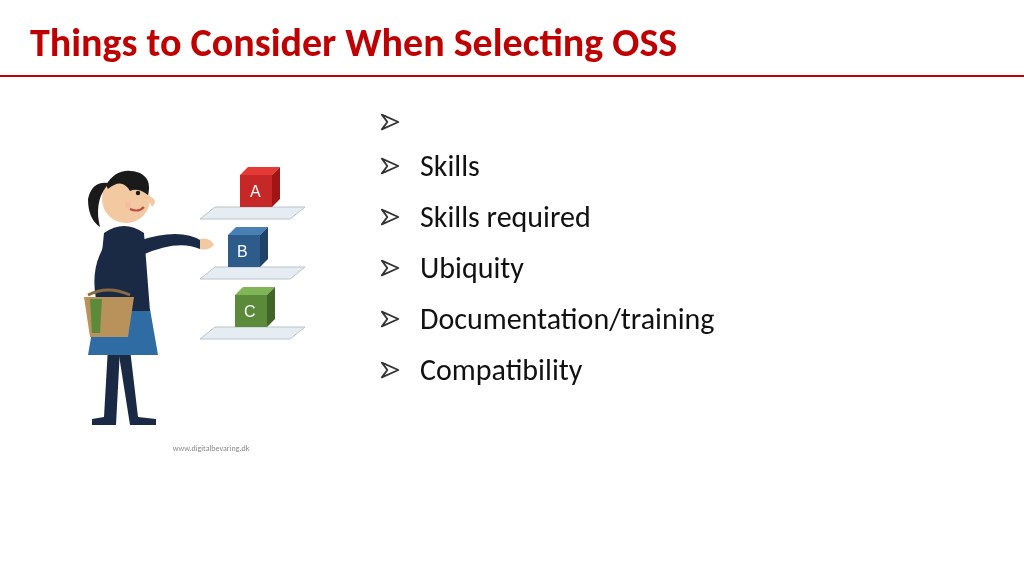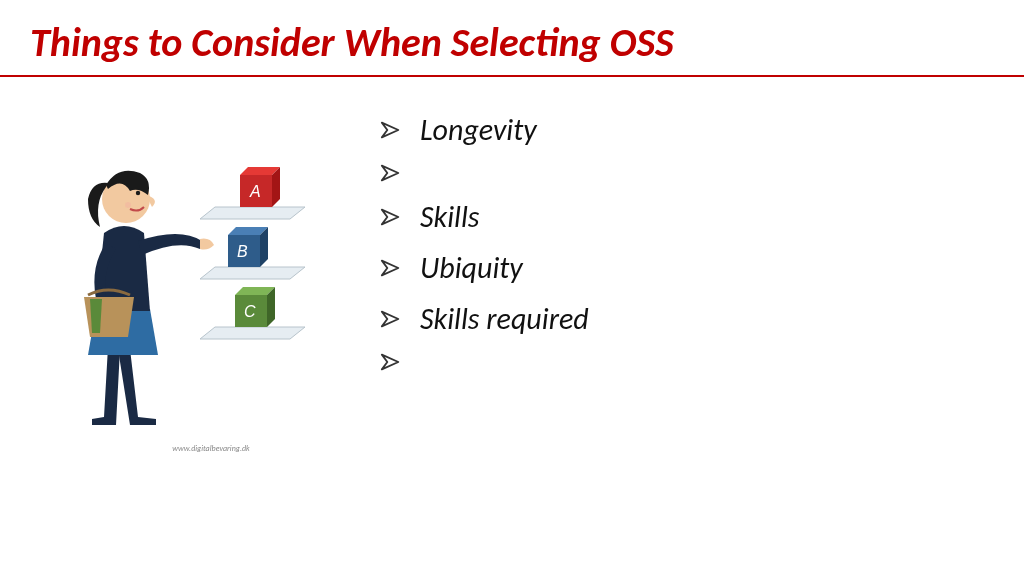--- a/index.html
+++ b/index.html
@@ -1,17 +1,17 @@
 <!DOCTYPE html>
 <html><head>
 <meta charset="utf-8">
 <style>
   * { margin: 0; padding: 0; box-sizing: border-box; }
   html, body { width: 1024px; height: 576px; background: #fff; font-family: Calibri, Arial, sans-serif; overflow: hidden; }
-  .slide { width: 1024px; height: 460px; position: relative; font-style: italic; }
+  .slide { width: 1024px; height: 460px; position: relative; }
   .title {
     font-size: 40px;
     font-weight: bold;
     color: #c00000;
     padding: 18px 0 8px 30px;
   }
   .title-underline {
     border: none;
     border-top: 2.5px solid #c00000;
     margin: 0;
@@ -128,46 +128,47 @@
         </g>
       </svg>
       <div class="credit">www.digitalbevaring.dk</div>
     </div>
 
     <ul class="bullets">
       <li class="bullet-row">
         <svg class="bullet-icon" viewBox="0 0 24 24">
             <path d="M2 4 L20 12 L2 20 L8 12 Z" fill="none" stroke="#333" stroke-width="2" stroke-linejoin="round"></path>
           </svg>
-        <span class="bullet-text">Longevity</span>
-      </li>
-      <li class="bullet-row">
-        <svg class="bullet-icon" viewBox="0 0 24 24">
-            <path d="M2 4 L20 12 L2 20 L8 12 Z" fill="none" stroke="#333" stroke-width="2" stroke-linejoin="round"></path>
-          </svg>
       </li>
       <li class="bullet-row">
         <svg class="bullet-icon" viewBox="0 0 24 24">
             <path d="M2 4 L20 12 L2 20 L8 12 Z" fill="none" stroke="#333" stroke-width="2" stroke-linejoin="round"></path>
           </svg>
         <span class="bullet-text">Skills</span>
       </li>
       <li class="bullet-row">
         <svg class="bullet-icon" viewBox="0 0 24 24">
             <path d="M2 4 L20 12 L2 20 L8 12 Z" fill="none" stroke="#333" stroke-width="2" stroke-linejoin="round"></path>
           </svg>
+        <span class="bullet-text">Skills required</span>
+      </li>
+      <li class="bullet-row">
+        <svg class="bullet-icon" viewBox="0 0 24 24">
+            <path d="M2 4 L20 12 L2 20 L8 12 Z" fill="none" stroke="#333" stroke-width="2" stroke-linejoin="round"></path>
+          </svg>
         <span class="bullet-text">Ubiquity</span>
       </li>
       <li class="bullet-row">
         <svg class="bullet-icon" viewBox="0 0 24 24">
             <path d="M2 4 L20 12 L2 20 L8 12 Z" fill="none" stroke="#333" stroke-width="2" stroke-linejoin="round"></path>
           </svg>
-        <span class="bullet-text">Skills required</span>
+        <span class="bullet-text">Documentation/training</span>
       </li>
       <li class="bullet-row">
         <svg class="bullet-icon" viewBox="0 0 24 24">
             <path d="M2 4 L20 12 L2 20 L8 12 Z" fill="none" stroke="#333" stroke-width="2" stroke-linejoin="round"></path>
           </svg>
+        <span class="bullet-text">Compatibility</span>
       </li>
     </ul>
 
   </div>
 </div>
 
 </body></html>

